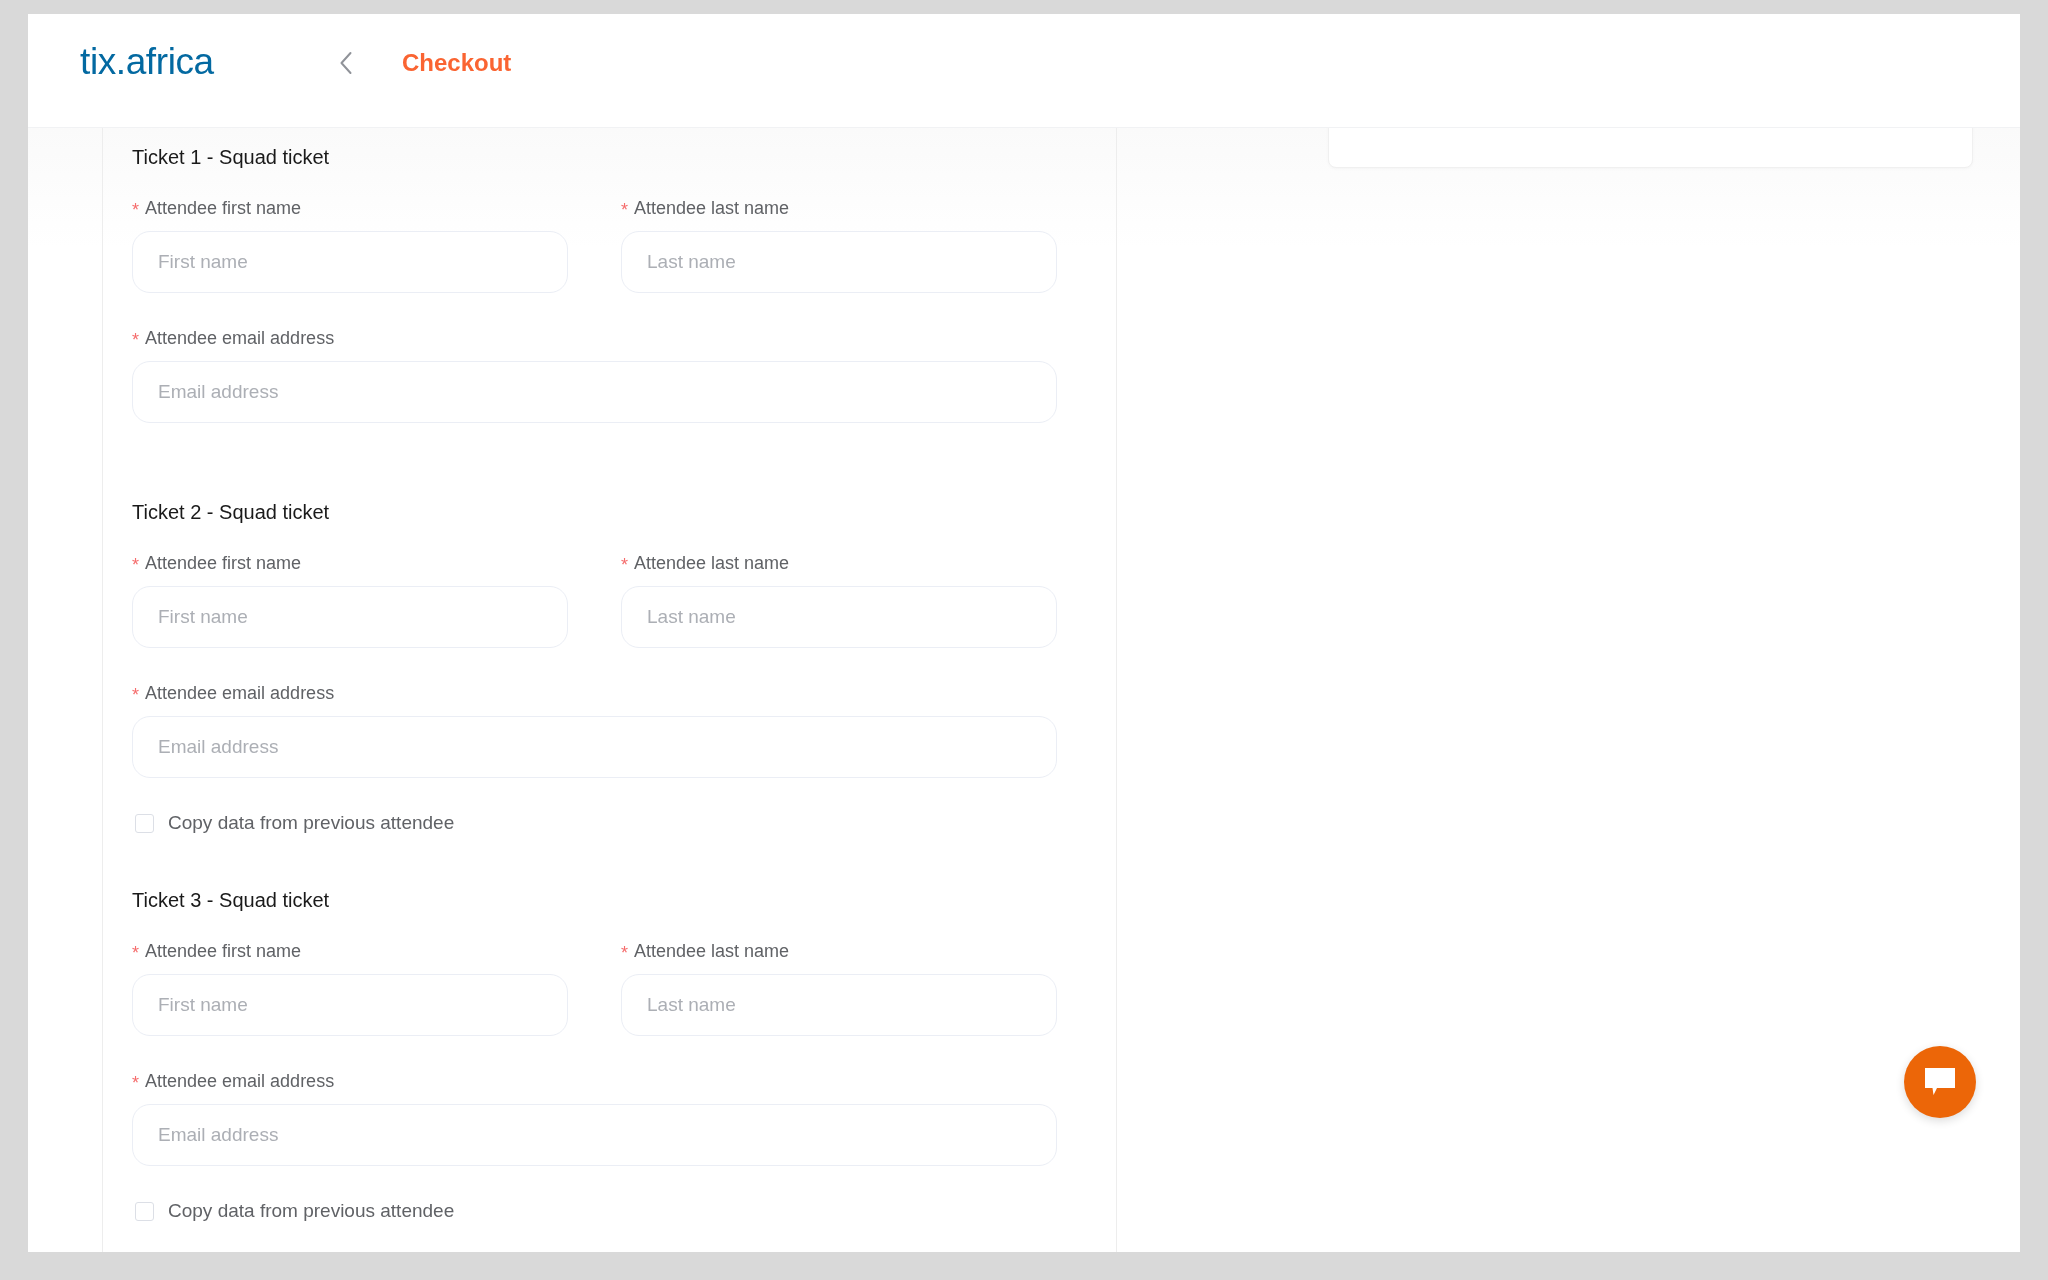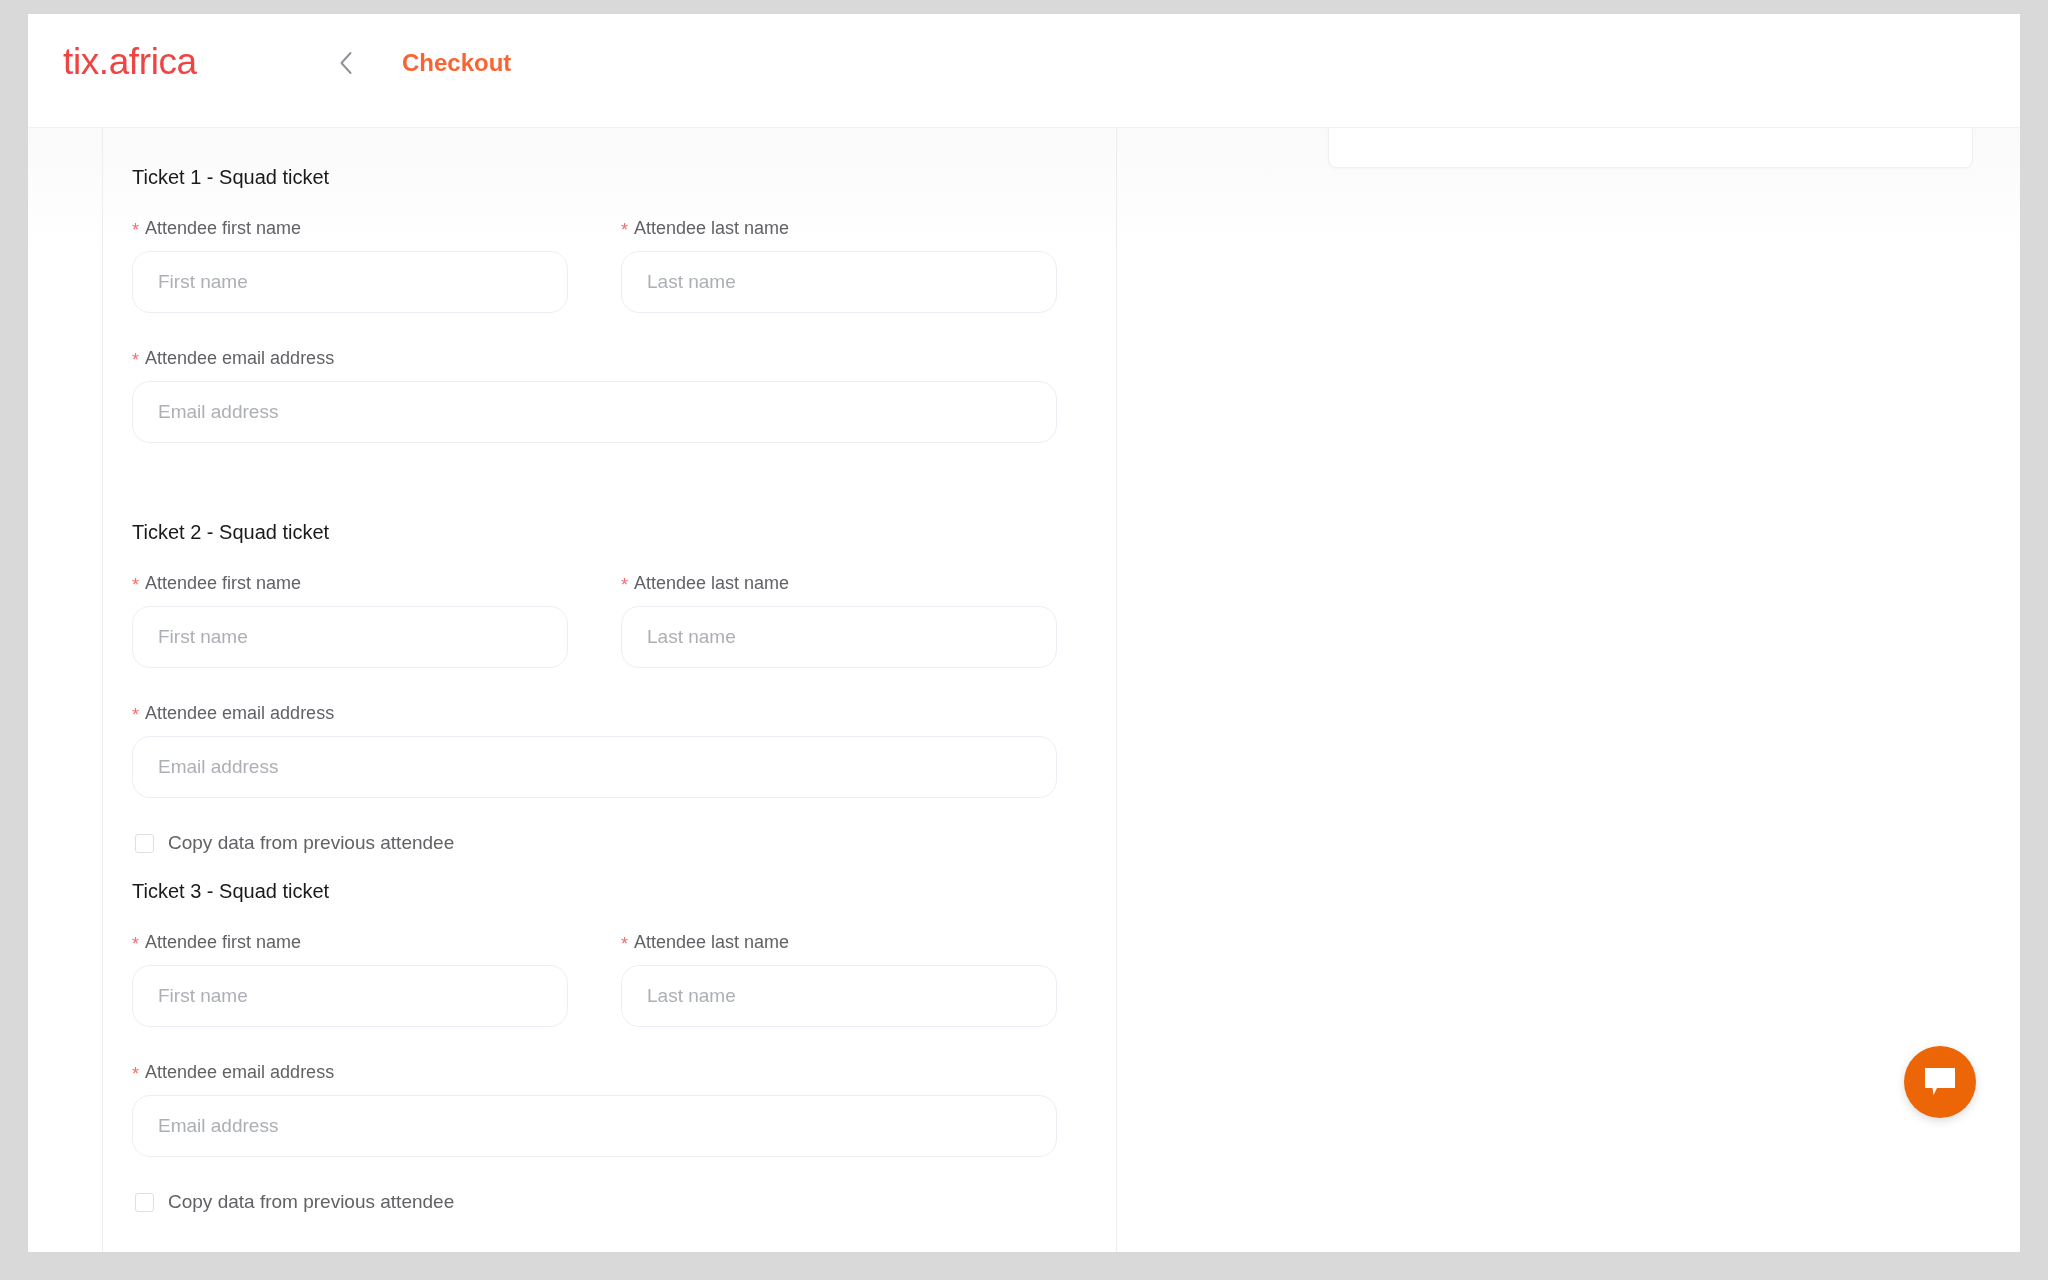--- a/index.html
+++ b/index.html
@@ -36,26 +36,26 @@
     height: 114px;
     background: #ffffff;
     border-bottom: 1px solid #f1f2f4;
     display: flex;
     align-items: center;
     z-index: 30;
   }
 
   .brand-logo {
     position: absolute;
-    left: 35px;
+    left: 52px;
     top: 26px;
     font-size: 37px;
     line-height: 44px;
     font-weight: 400;
-    color: #ef4444;
+    color: #0369a1;
     letter-spacing: -0.4px;
     font-family: "Liberation Sans", sans-serif;
   }
 
   .header-nav {
     position: absolute;
     left: 305px;
     top: 34px;
     display: flex;
     align-items: center;
@@ -199,30 +199,30 @@
   }
 
   .copy-label {
     margin-left: 14px;
     font-size: 19px;
     line-height: 24px;
     color: #606266;
   }
 
   
-  .t1-heading { margin-top: 36px; }
+  .t1-heading { margin-top: 16px; }
   .t1-names   { margin-top: 26px; }
   .t1-email   { margin-top: 33px; }
 
   .t2-heading { margin-top: 76px; }
   .t2-names   { margin-top: 26px; }
   .t2-email   { margin-top: 33px; }
   .t2-copy    { margin-top: 33px; margin-left: 3px; }
 
-  .t3-heading { margin-top: 23px; }
+  .t3-heading { margin-top: 52px; }
   .t3-names   { margin-top: 26px; }
   .t3-email   { margin-top: 33px; }
   .t3-copy    { margin-top: 33px; margin-left: 3px; }
 
   
   .summary-column {
     position: absolute;
     left: 1088px;
     top: 0;
     width: 904px;

